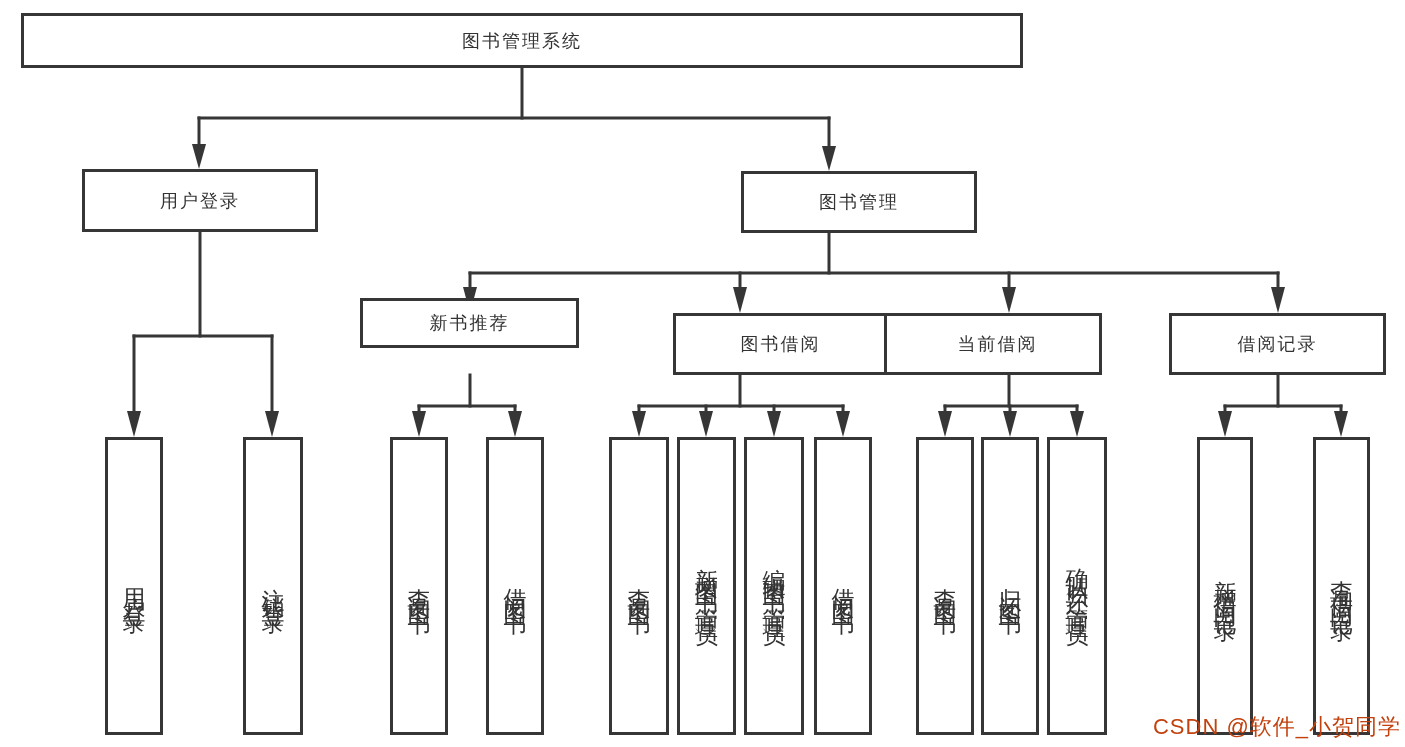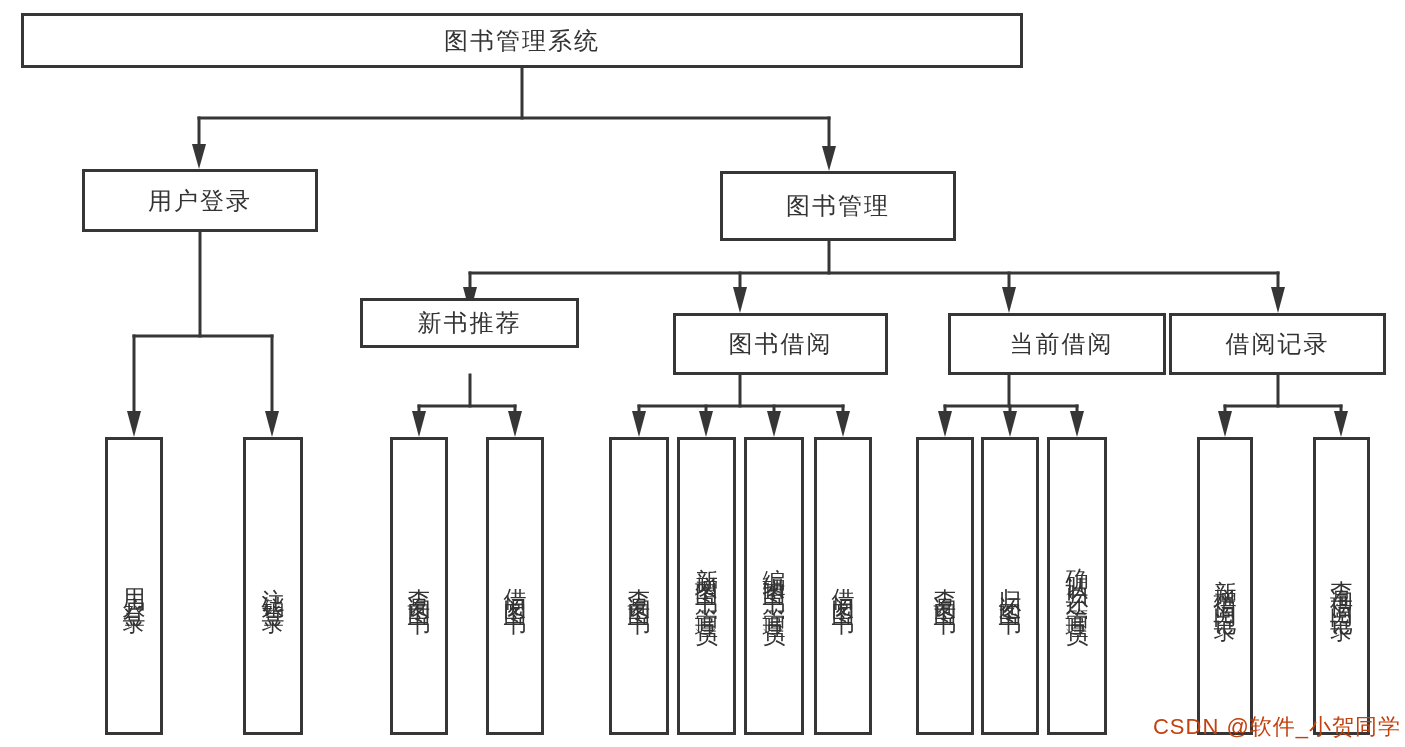--- a/index.html
+++ b/index.html
@@ -22,21 +22,21 @@
     position: absolute;
     box-sizing: border-box;
     border: 3px solid #363636;
     background: #ffffff;
     display: flex;
     align-items: center;
     justify-content: center;
     color: #333333;
   }
   .node.h .label {
-    font-size: 24px;
+    font-size: 18px;
     letter-spacing: 2px;
     white-space: nowrap;
   }
   .node.v .label {
     writing-mode: vertical-rl;
     text-orientation: mixed;
     font-size: 23px;
     letter-spacing: 8px;
     line-height: 1;
   }
@@ -132,31 +132,31 @@
     </g>
   </svg>
 
   <div class="node h" style="left:21px; top:13px; width:1002px; height:55px;">
     <span class="label">图书管理系统</span>
   </div>
 
   <div class="node h" style="left:82px; top:169px; width:236px; height:63px;">
     <span class="label">用户登录</span>
   </div>
-  <div class="node h" style="left:720px; top:171px; width:236px; height:70px;">
+  <div class="node h" style="left:741px; top:171px; width:236px; height:62px;">
     <span class="label">图书管理</span>
   </div>
 
   <div class="node h" style="left:360px; top:298px; width:219px; height:50px;">
     <span class="label">新书推荐</span>
   </div>
   <div class="node h" style="left:633px; top:313px; width:215px; height:62px;margin-left:40px;">
     <span class="label">图书借阅</span>
   </div>
-  <div class="node h" style="left:948px; top:313px; width:218px; height:62px;padding-left:9px;">
+  <div class="node h" style="left:884px; top:313px; width:218px; height:62px;padding-left:9px;">
     <span class="label">当前借阅</span>
   </div>
   <div class="node h" style="left:1169px; top:313px; width:217px; height:62px;">
     <span class="label">借阅记录</span>
   </div>
 
   <div class="node v" style="left:105px; top:437px; width:58px; height:298px;">
     <span class="label">用户登录</span>
   </div>
   <div class="node v" style="left:243px; top:437px; width:60px; height:298px;">

